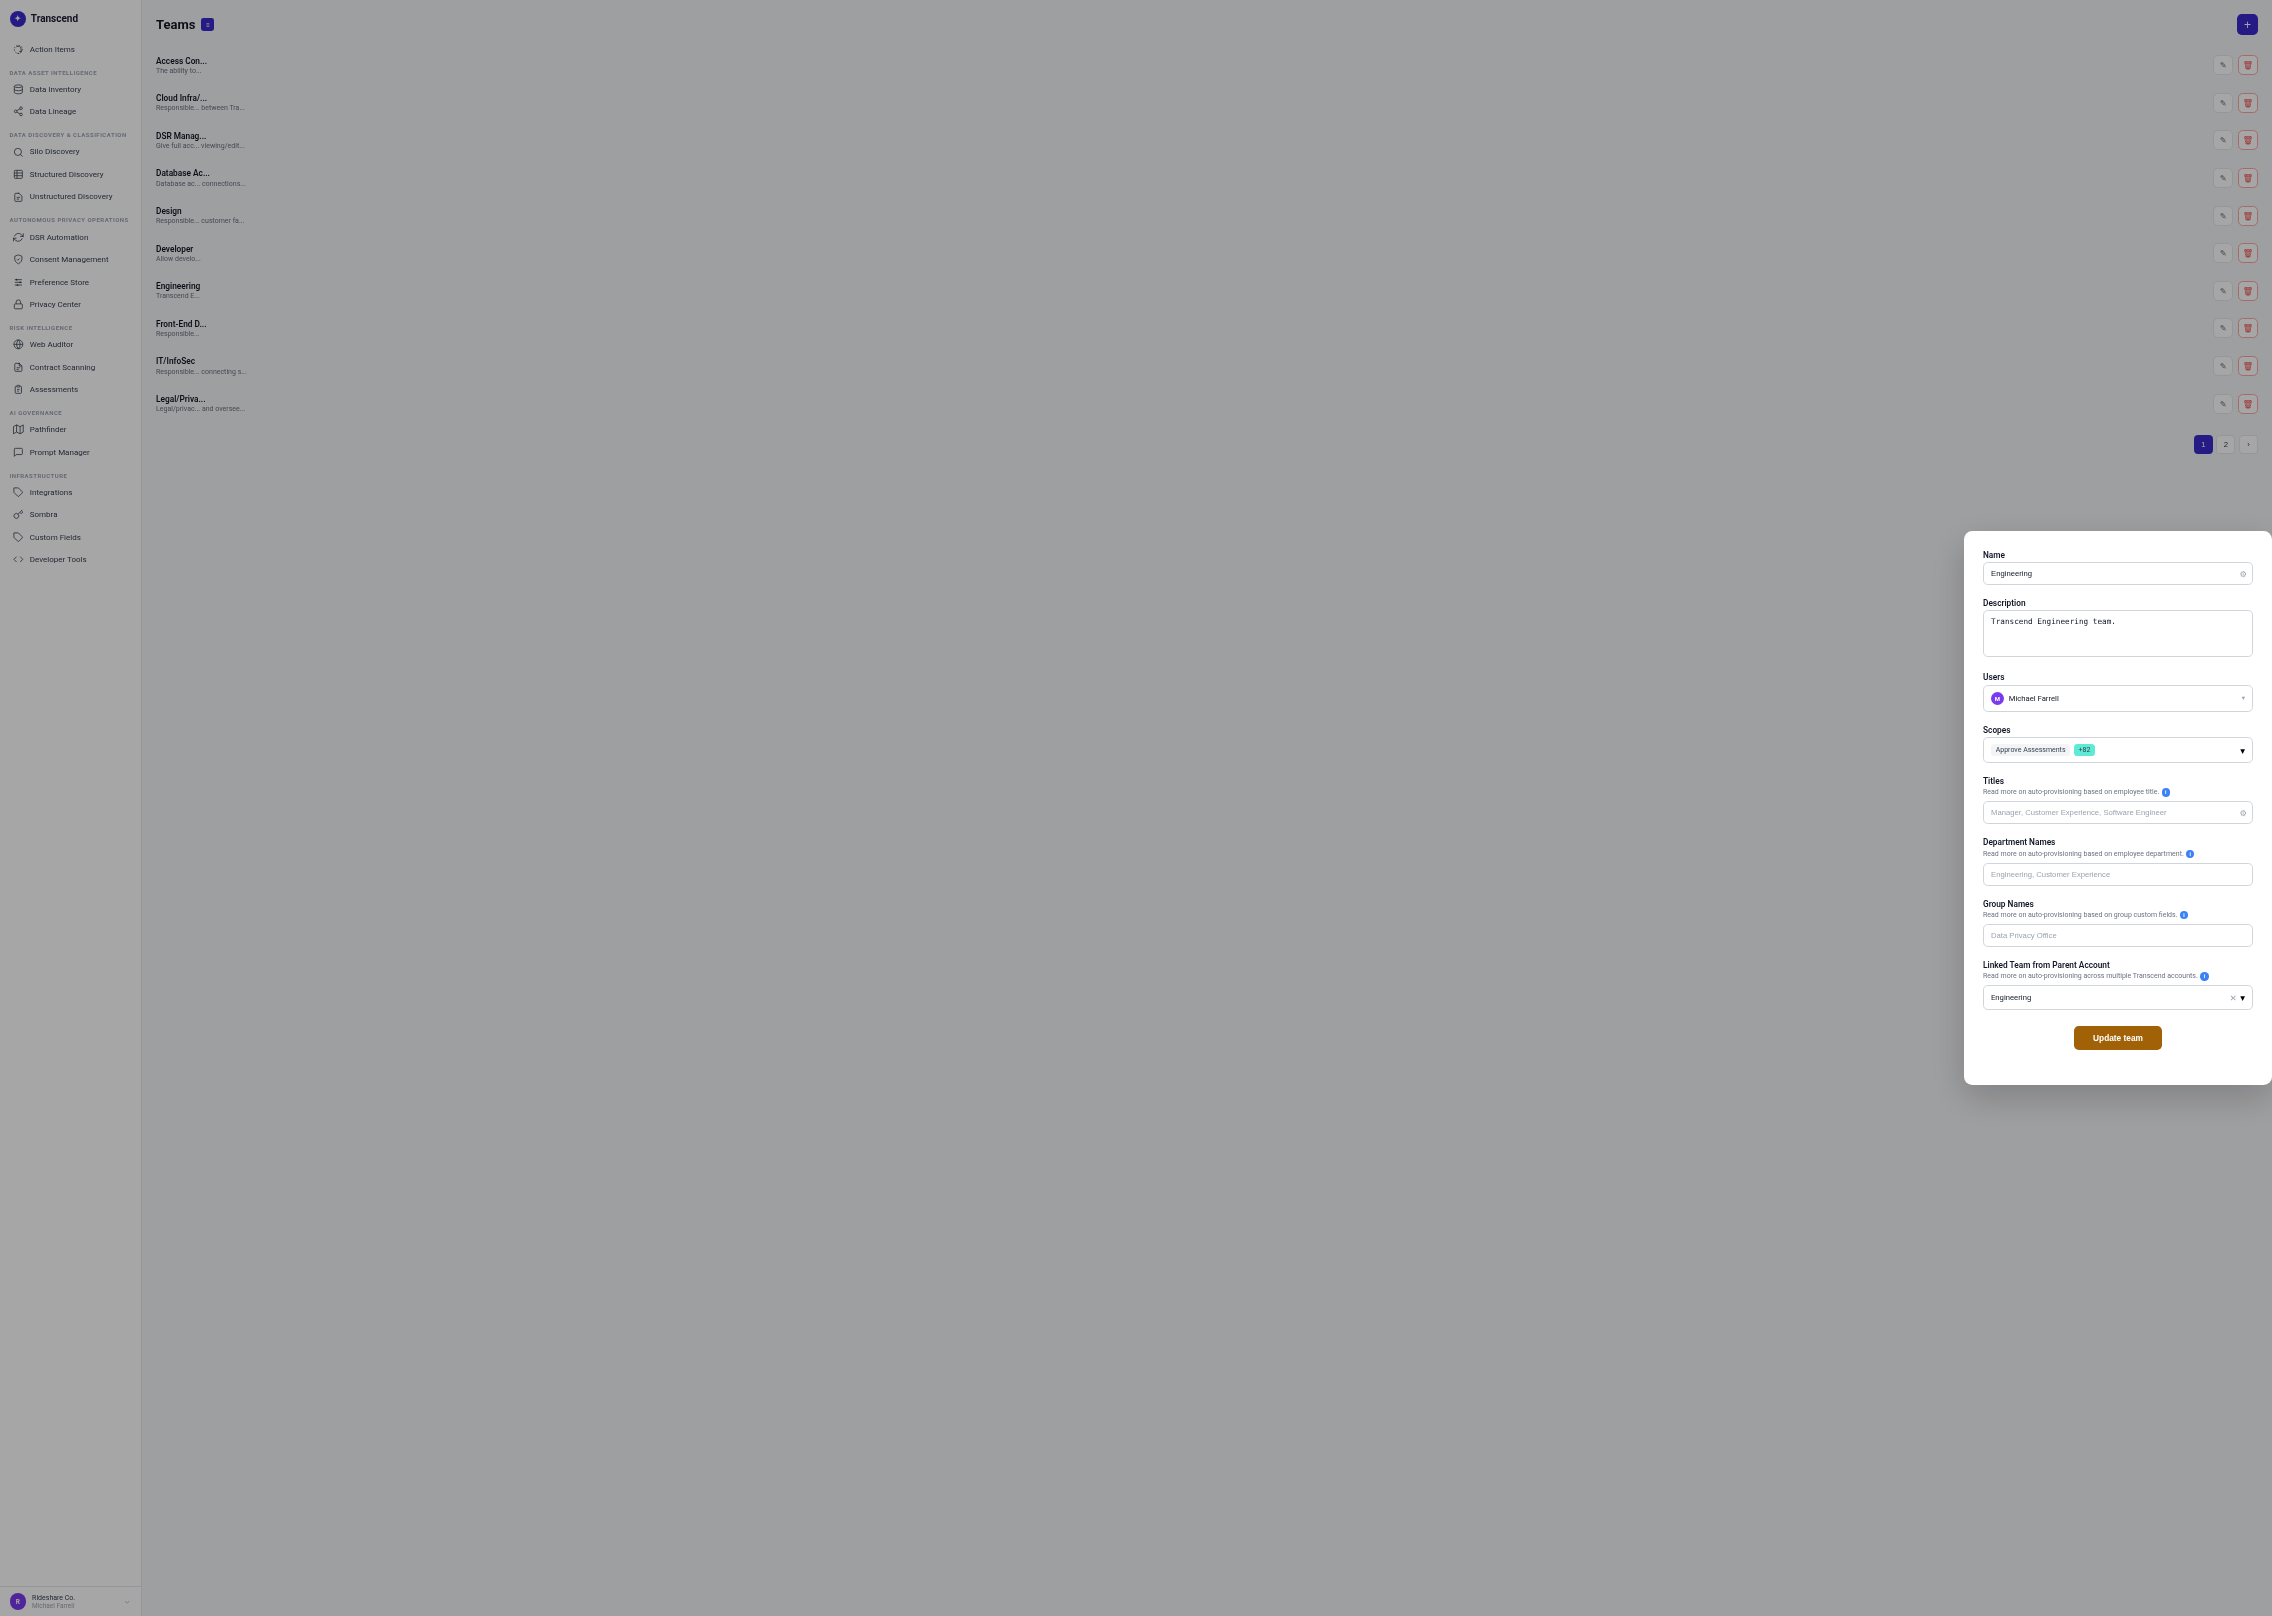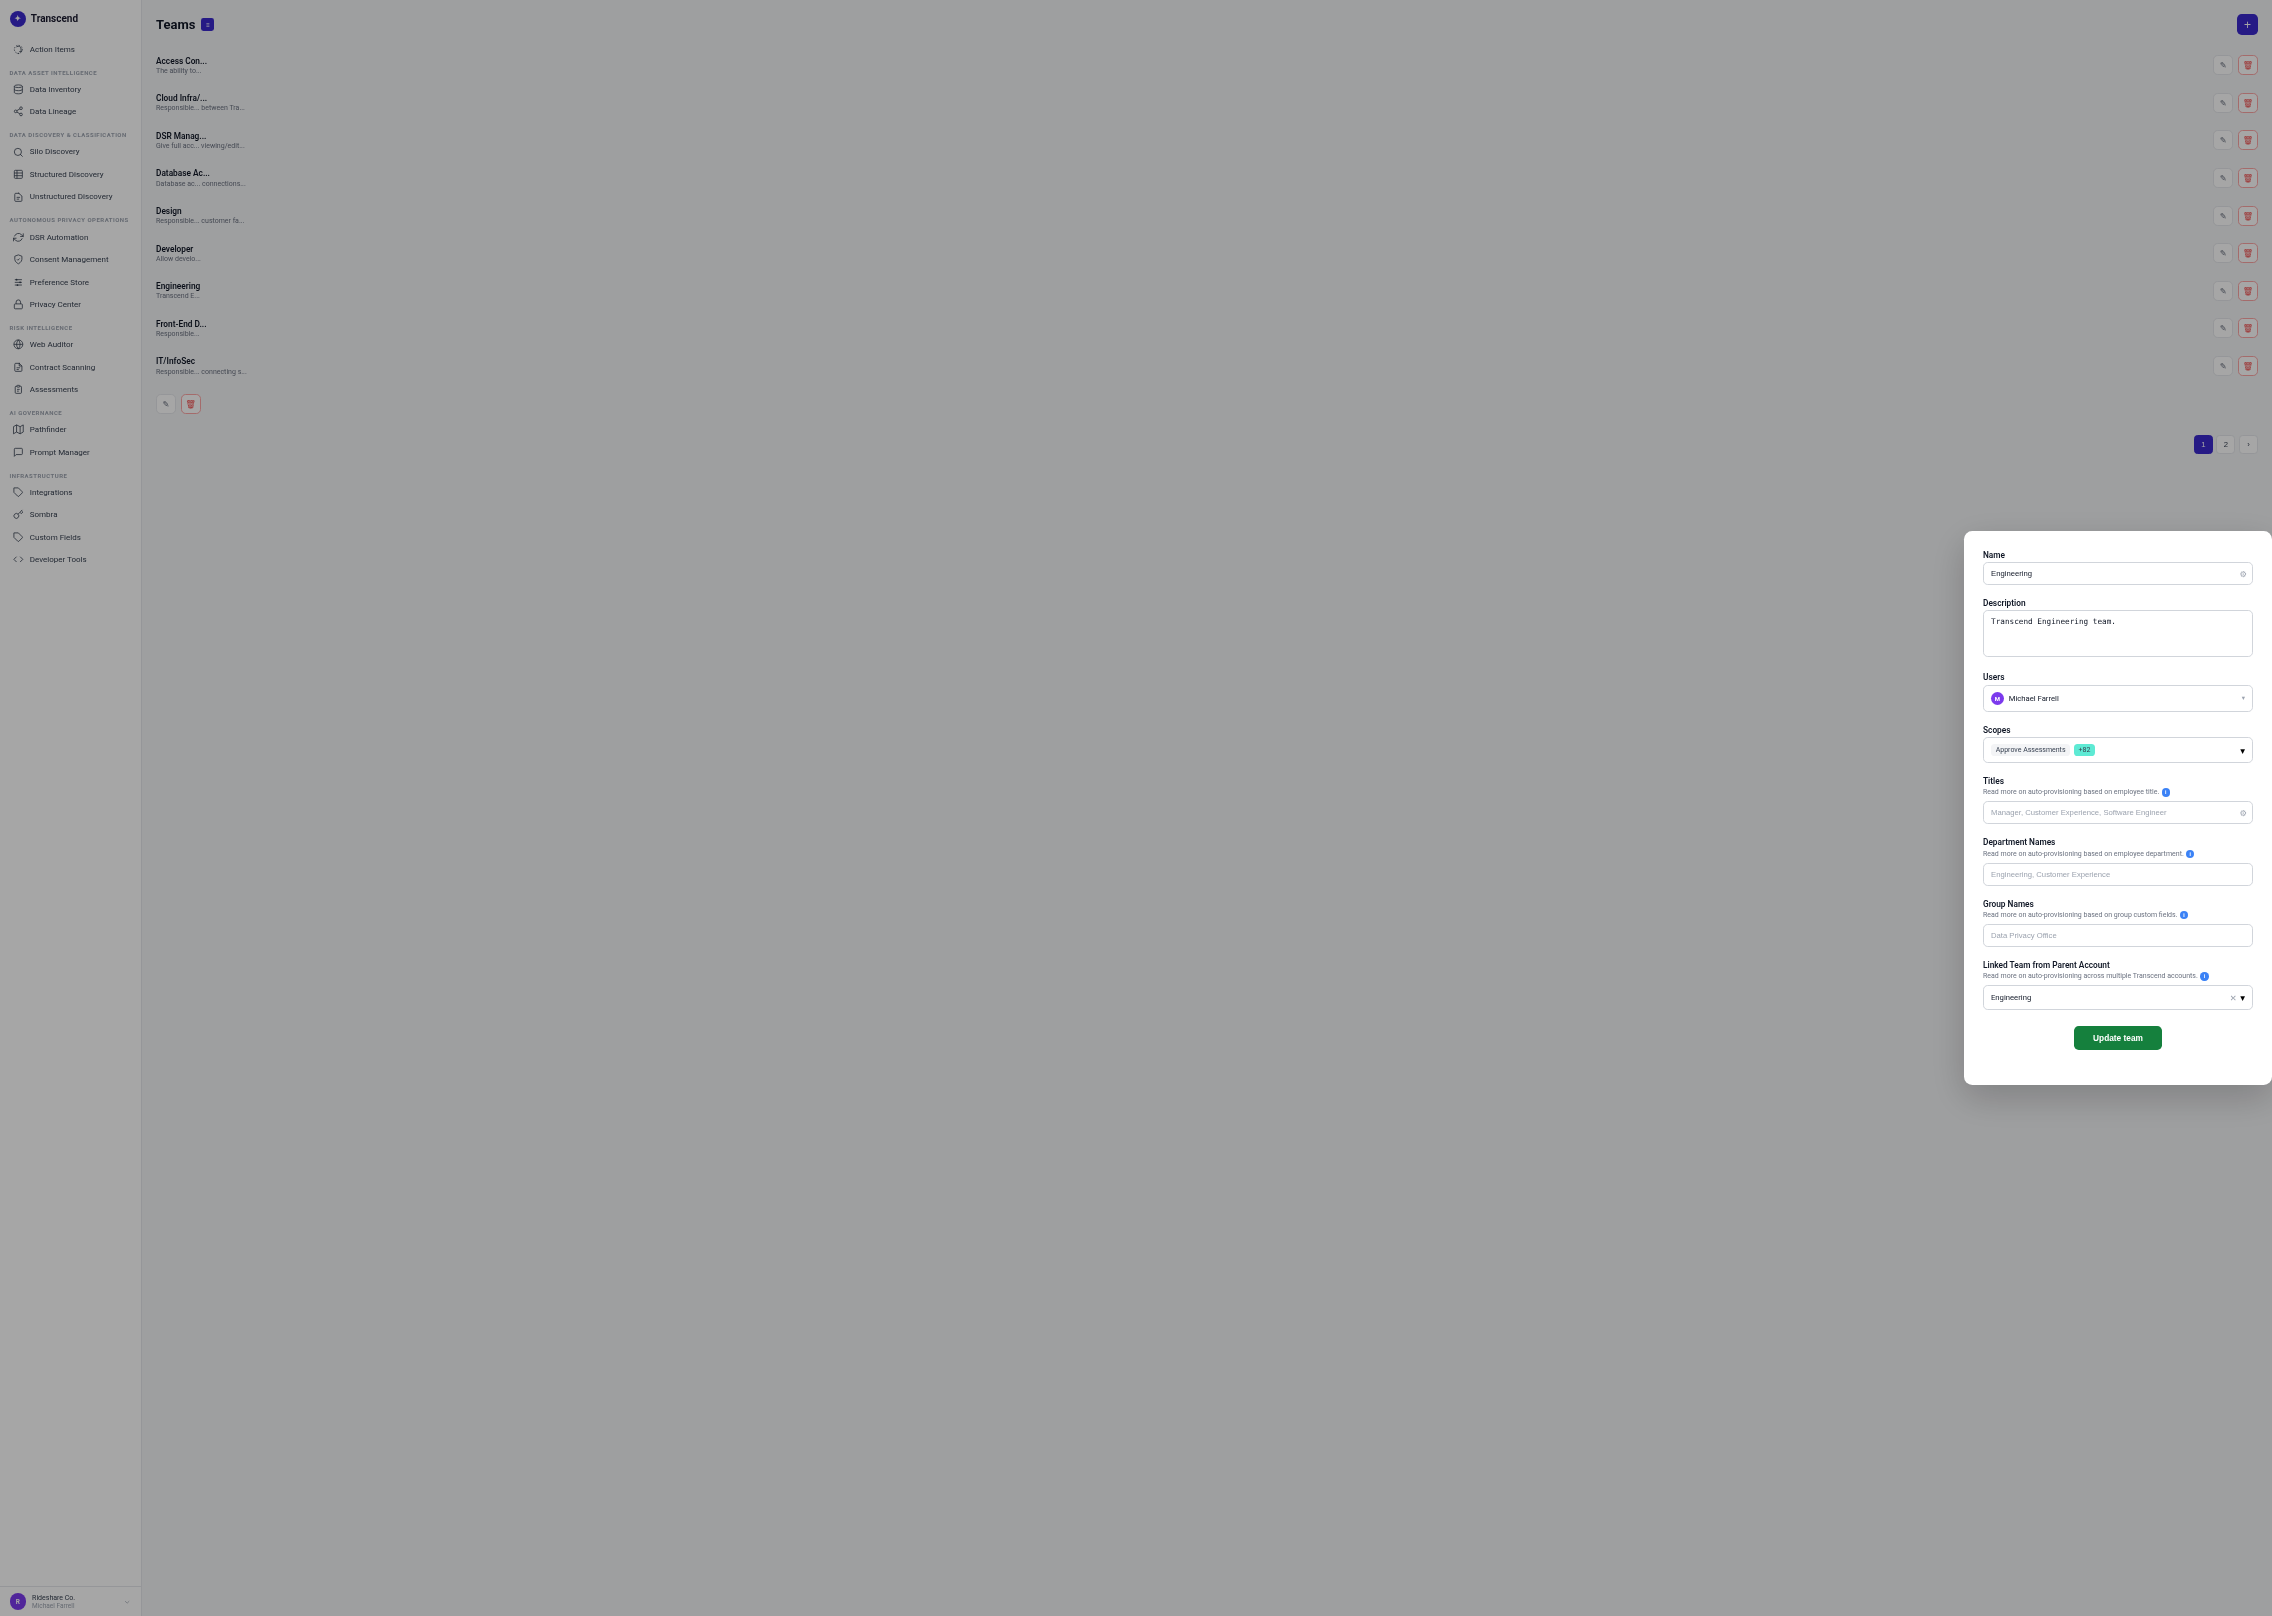--- a/index.html
+++ b/index.html
@@ -220,21 +220,21 @@
       border-radius: 4.7px;
       padding: 6px 7px;
       display: flex; align-items: center; justify-content: space-between;
       cursor: pointer;
       background: #fff;
     }
     .linked-left { display: flex; align-items: center; gap: 3.6px; font-size: 7.7px; color: #111827; }
     .linked-controls { display: flex; align-items: center; gap: 3.6px; }
     .clear-btn { color: #9ca3af; font-size: 8.3px; cursor: pointer; }
     .btn-update {
-      background: #15803d;
+      background: #a16207;
       color: #fff;
       border: none;
       border-radius: 4.7px;
       padding: 7px 19px;
       font-size: 8.3px;
       font-weight: 600;
       cursor: pointer;
       display: block;
       margin: 16px auto;
     }
@@ -519,20 +519,24 @@
       <div>
         <div class="team-name">IT/InfoSec</div>
         <div class="team-desc">Responsible... connecting s...</div>
       </div>
       <div class="row-actions">
         <button class="btn-icon gray">✎</button>
         <button class="btn-icon red">🗑</button>
       </div>
     </div>
     <div class="team-row">
+      <div>
+        <div class="team-name">Legal/Priva...</div>
+        <div class="team-desc">Legal/privac... and oversee...</div>
+      </div>
       <div class="row-actions">
         <button class="btn-icon gray">✎</button>
         <button class="btn-icon red">🗑</button>
       </div>
     </div>
   </div>
 
   <div class="pagination">
     <button class="page-btn active">1</button>
     <button class="page-btn">2</button>

